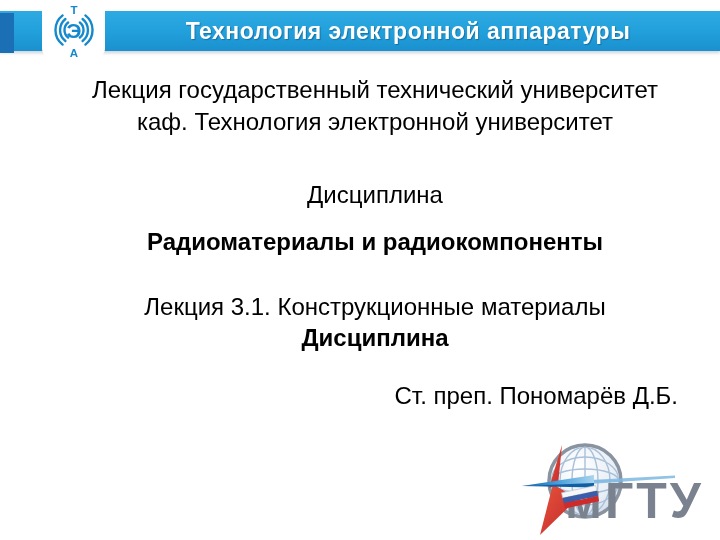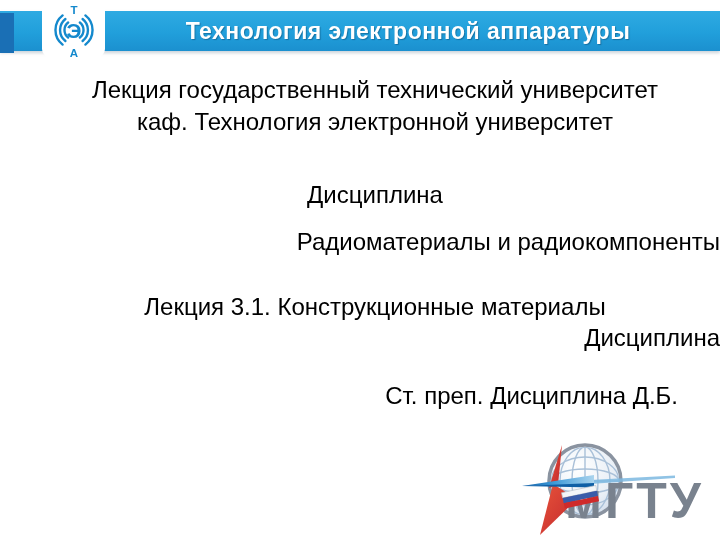--- a/index.html
+++ b/index.html
@@ -30,21 +30,21 @@
     position:absolute;top:1px;left:42px;width:63px;height:57px;
     background:#ffffff;border-radius:9px;
     display:flex;align-items:center;justify-content:center;
   }
   
   .line{
     position:absolute;left:30px;right:0;
     text-align:center;font-size:24px;line-height:1.25;
     white-space:nowrap;
   }
-  .bold{font-weight:normal;text-align:right;}
+  .bold{font-weight:bold;}
   .author-line{
     position:absolute;top:382px;right:42px;
     font-size:24px;white-space:nowrap;text-align:right;
   }
   
   .uni-logo{position:absolute;left:520px;top:438px;width:200px;height:100px;}
 </style>
 </head>
 <body>
 
@@ -70,21 +70,21 @@
 
 <div class="line" style="top:75px">Лекция государственный технический университет</div>
 <div class="line" style="top:107px">каф. Технология электронной университет</div>
 
 <div class="line" style="top:180px">Дисциплина</div>
 <div class="line bold" style="top:227px">Радиоматериалы и радиокомпоненты</div>
 
 <div class="line" style="top:292px">Лекция 3.1. Конструкционные материалы</div>
 <div class="line bold" style="top:323px">Дисциплина</div>
 
-<div class="author-line">Ст. преп. Дисциплина Д.Б.</div>
+<div class="author-line">Ст. преп. Пономарёв Д.Б.</div>
 
 <svg class="uni-logo" viewBox="0 0 200 100">
   <defs>
     <radialGradient id="globeFill" cx="40%" cy="32%" r="78%">
       <stop offset="0%" stop-color="#ffffff"></stop>
       <stop offset="65%" stop-color="#e9eff6"></stop>
       <stop offset="100%" stop-color="#ccd9e9"></stop>
     </radialGradient>
     <linearGradient id="arrowBlue" x1="0" y1="0" x2="1" y2="0">
       <stop offset="0%" stop-color="#0d5ea8"></stop>

